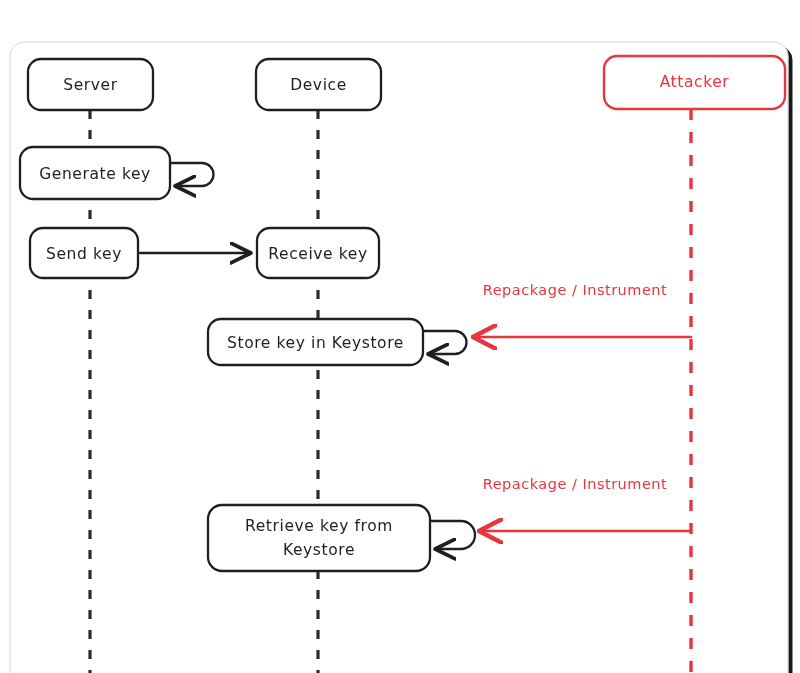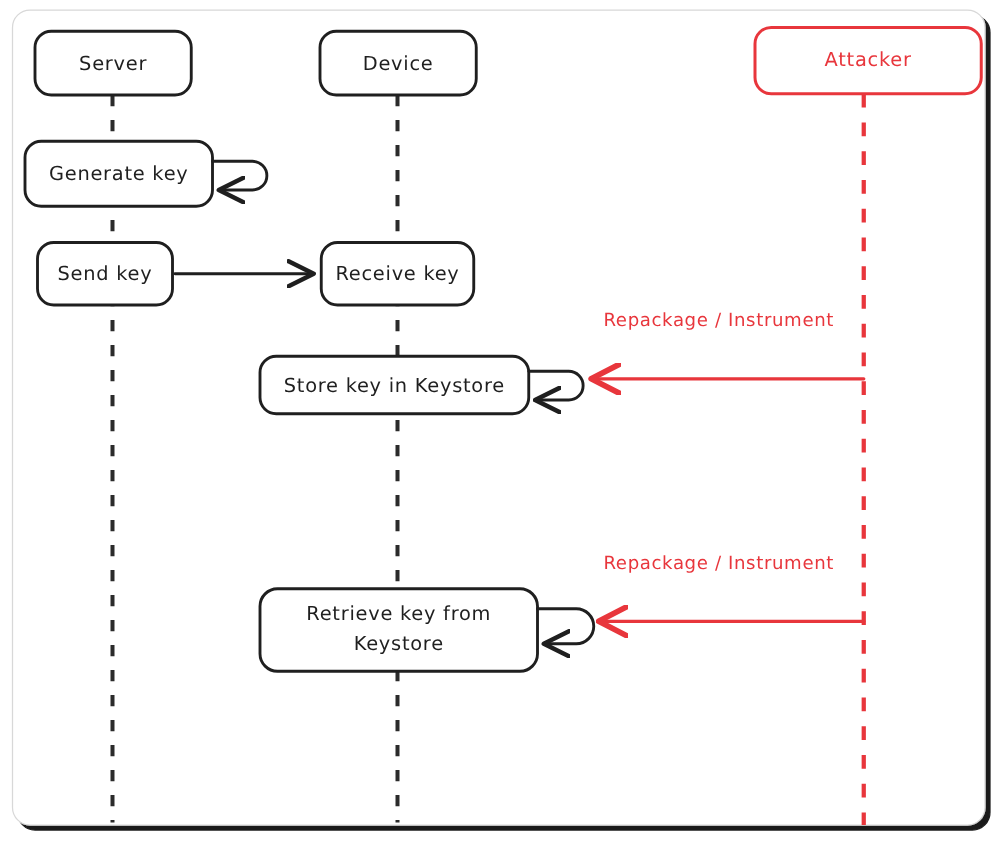--- a/index.html
+++ b/index.html
@@ -10,20 +10,21 @@
   body {
     width: 800px;
     height: 673px;
     overflow: hidden;
     font-family: "DejaVu Sans", sans-serif;
   }
   #stage {
     position: relative;
     width: 800px;
     height: 527px;
+    margin-top: 34px;
   }
   #stage svg {
     position: absolute;
     top: 0;
     left: 0;
     display: block;
   }
   .node-text {
     font-family: "DejaVu Sans", sans-serif;
     font-size: 15.5px;

